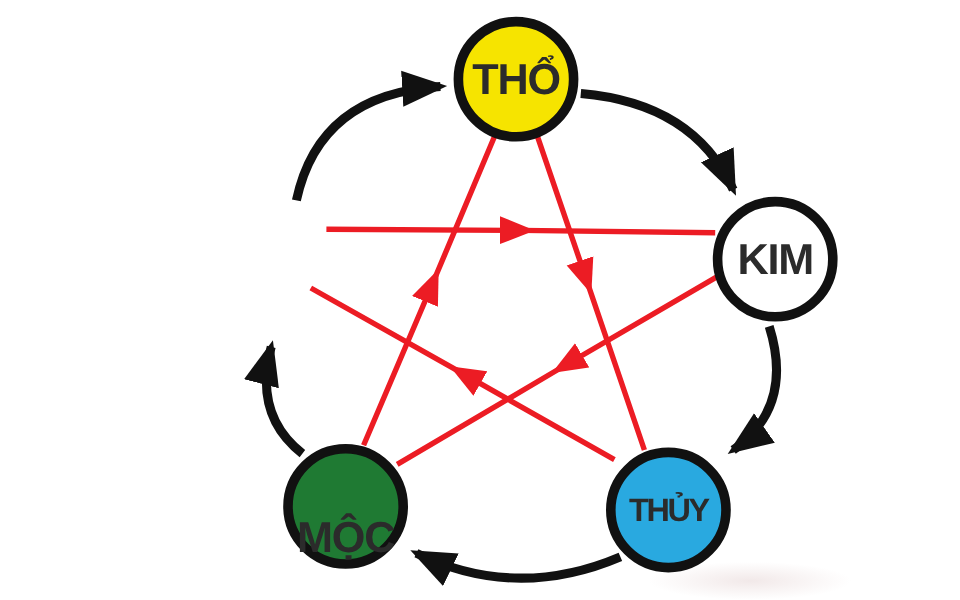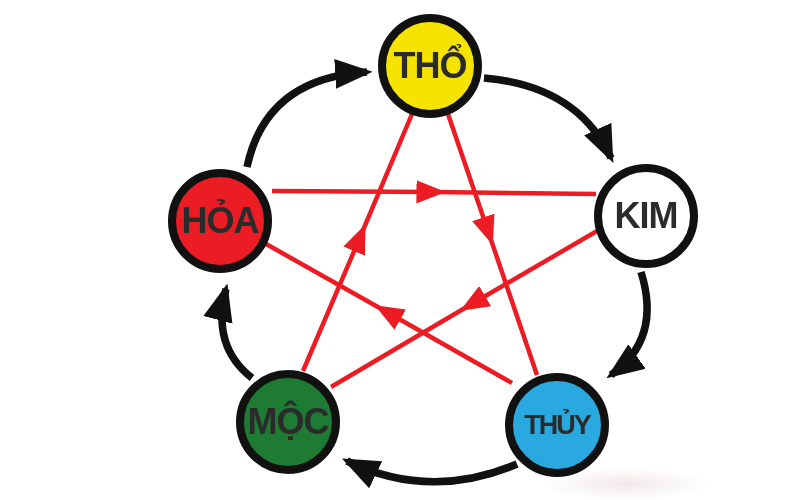--- a/index.html
+++ b/index.html
@@ -91,21 +91,18 @@
   </div>
 
   <div class="node node-kim" style="background-color: rgb(255, 255, 255); border-color: rgb(17, 17, 17);">
     <span class="label" style="color: rgb(43, 43, 43);">KIM</span>
   </div>
 
   <div class="node node-thuy small-label" style="background-color: rgb(41, 169, 224); border-color: rgb(17, 17, 17);">
     <span class="label" style="color: rgb(43, 43, 43);">THỦY</span>
   </div>
 
-  <div class="node node-moc" style="background-color: rgb(31, 122, 51); border-color: rgb(17, 17, 17);">
+  <div class="node node-moc" style="background-color: rgb(31, 122, 51); border-color: rgb(17, 17, 17); align-items: flex-end;">
     <span class="label" style="color: rgb(43, 43, 43);">MỘC</span>
   </div>
 
-  <div class="node node-hoa" style="background-color: rgb(236, 28, 36); border-color: rgb(17, 17, 17);">
-    <span class="label" style="color: rgb(43, 43, 43);">HỎA</span>
-  </div>
 
 </div>
 
 </body></html>

